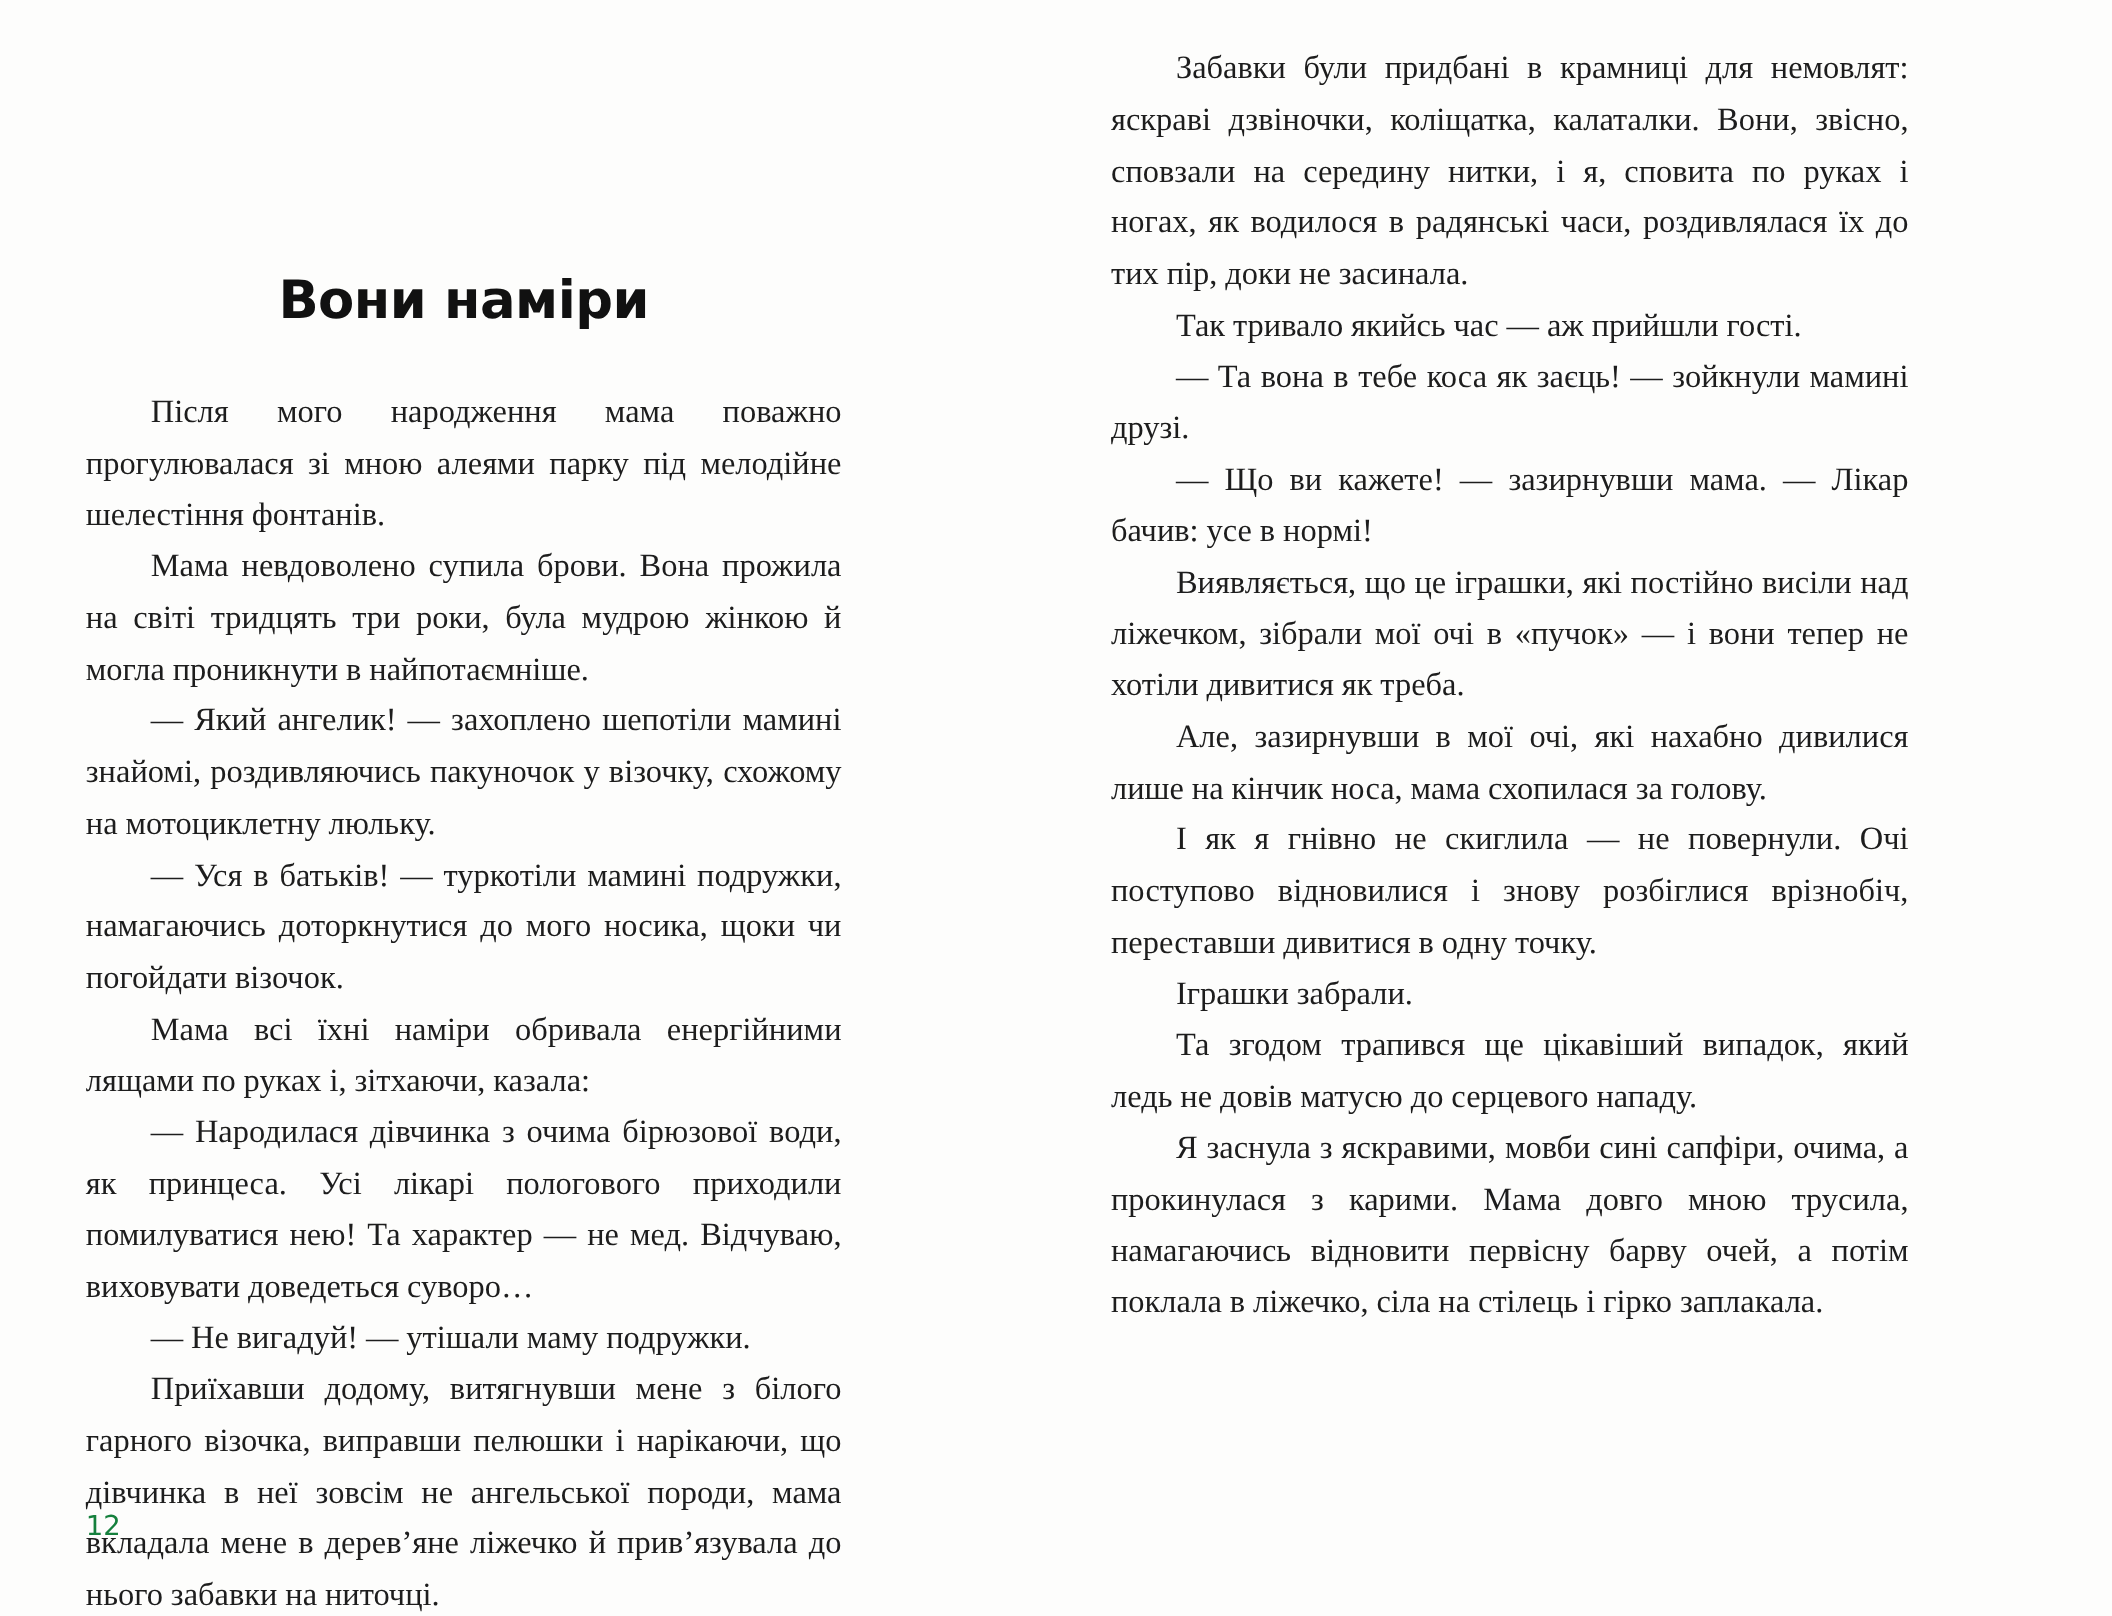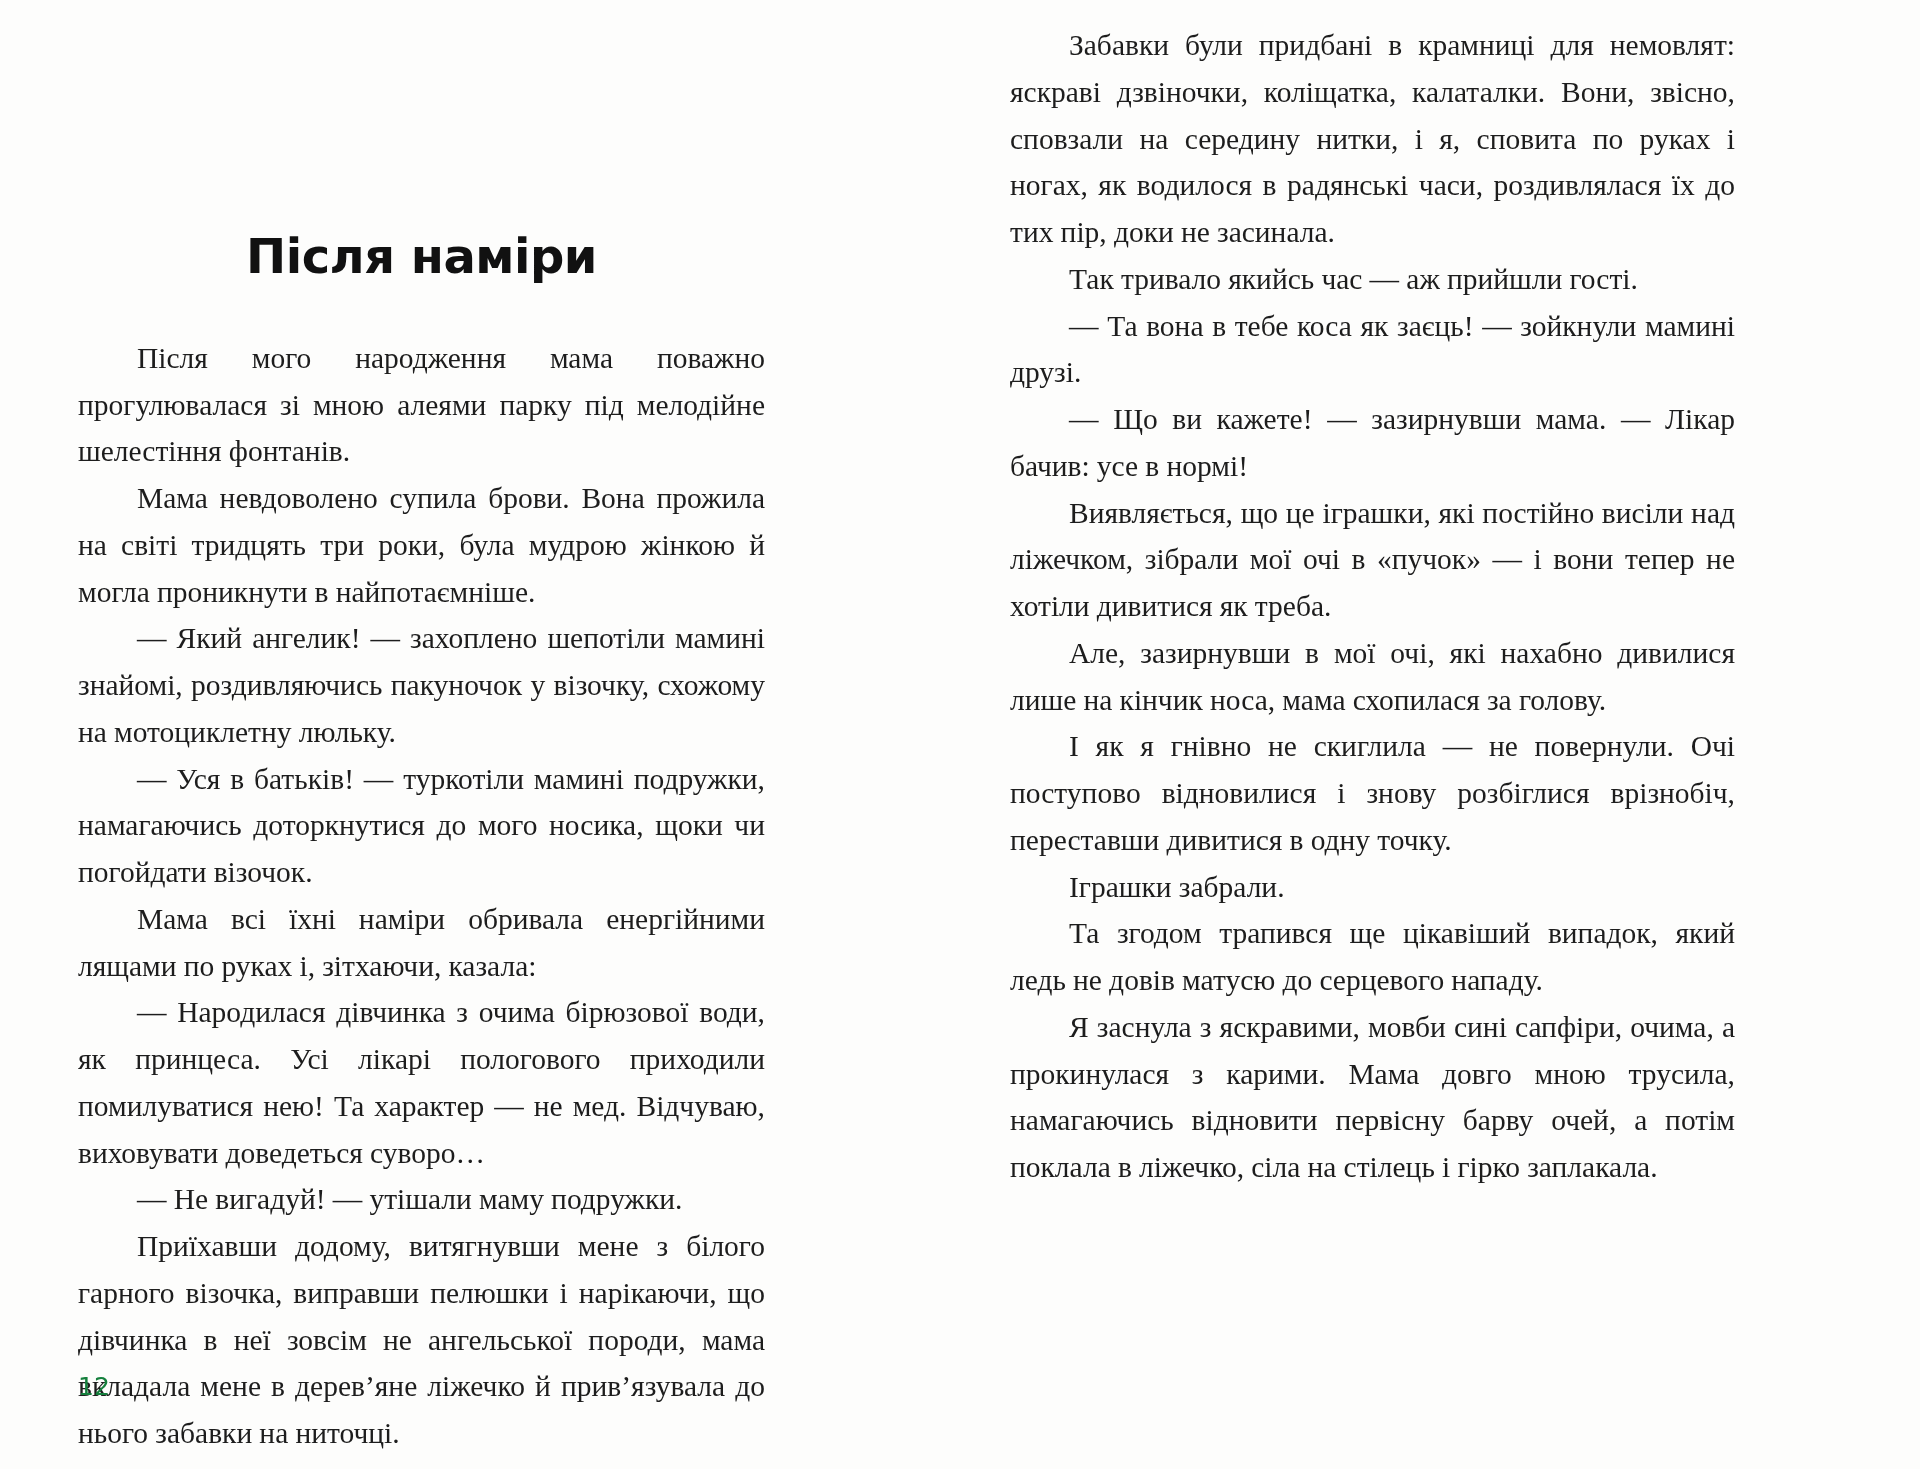--- a/index.html
+++ b/index.html
@@ -28,20 +28,21 @@
     left: 0;
     width: 1920px;
     height: 1469px;
     display: flex;
     box-sizing: border-box;
   }
 
   .page-half {
     box-sizing: border-box;
     position: relative;
+    margin-top: 17px;
   }
 
   .page-left {
     width: 960px;
     padding: 30px 195px 0 78px;
   }
 
   .page-right {
     width: 960px;
     padding: 22px 185px 0 50px;
@@ -91,21 +92,21 @@
     right: 195px;
   }
 </style>
 </head>
 <body>
 
 <div class="page">
   <div class="spread">
 
     <div class="page-half page-left">
-      <h1 class="chapter-title">Після наміри</h1>
+      <h1 class="chapter-title">Вони наміри</h1>
 
       <div class="body-text">
         <p>Після мого народження мама поважно прогулювалася зі мною алеями парку під мелодійне шелестіння фонтанів.</p>
         <p>Мама невдоволено супила брови. Вона прожила на світі тридцять три роки, була мудрою жінкою й могла проникнути в найпотаємніше.</p>
         <p>— Який ангелик! — захоплено шепотіли мамині знайомі, роздивляючись пакуночок у візочку, схожому на мотоциклетну люльку.</p>
         <p>— Уся в батьків! — туркотіли мамині подружки, намагаючись доторкнутися до мого носика, щоки чи погойдати візочок.</p>
         <p>Мама всі їхні наміри обривала енергійними лящами по руках і, зітхаючи, казала:</p>
         <p>— Народилася дівчинка з очима бірюзової води, як принцеса. Усі лікарі пологового приходили помилуватися нею! Та характер — не мед. Відчуваю, виховувати доведеться суворо…</p>
         <p>— Не вигадуй! — утішали маму подружки.</p>
         <p>Приїхавши додому, витягнувши мене з білого гарного візочка, виправши пелюшки і нарікаючи, що дівчинка в неї зовсім не ангельської породи, мама вкладала мене в дерев’яне ліжечко й прив’язувала до нього забавки на ниточці.</p>

